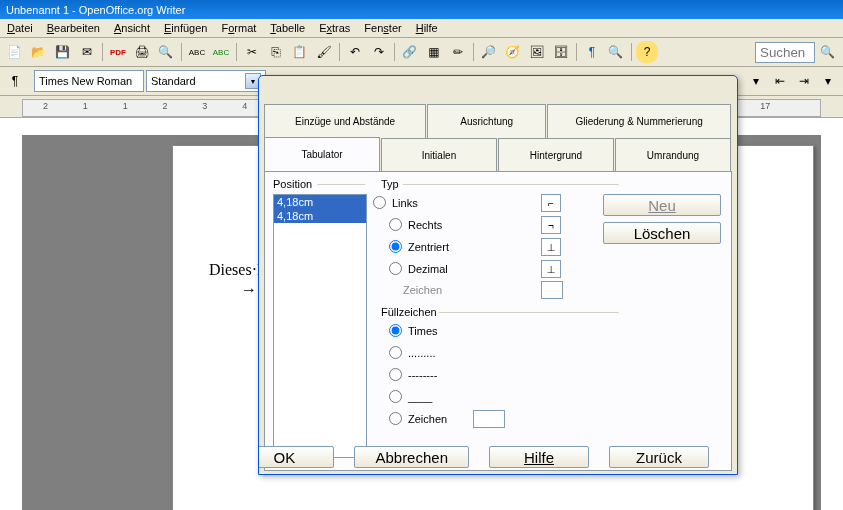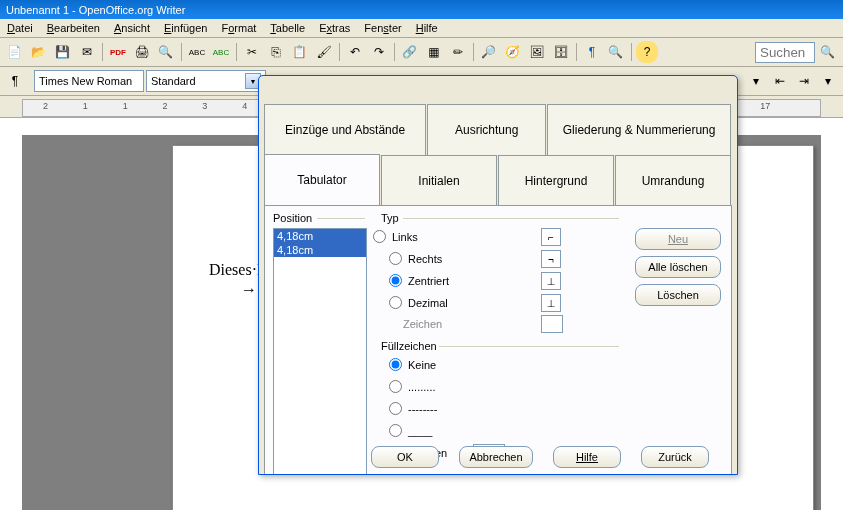--- a/index.html
+++ b/index.html
@@ -18,35 +18,35 @@
   .ruler .num{position:absolute;top:1px}
   .page-area{position:absolute;left:22px;right:22px;top:135px;bottom:0;background:#7f7f7f;overflow:hidden}
   .page{position:absolute;left:150px;top:10px;width:640px;height:800px;background:#fff;border:1px solid #888;box-shadow:2px 2px 4px rgba(0,0,0,.3)}
   .page-content{padding:115px 0 0 36px;font-family:'Times New Roman',serif;font-size:16px;color:#000;white-space:pre}
   
   .dlg{position:absolute;left:258px;top:75px;width:478px;height:398px;border:1px solid #0054e3;background:#ece9d8;box-shadow:2px 2px 6px rgba(0,0,0,.3);border-radius:5px 5px 0 0;overflow:hidden}
   .dlg-title{height:24px;background:linear-gradient(#2a8df0,#0054e3);color:#fff;font-weight:bold;font-size:12px;display:flex;align-items:center;padding:0 4px 0 8px;justify-content:space-between}
   .dlg-close{width:19px;height:18px;background:linear-gradient(#f8a084,#d64f2e);border:1px solid #fff;border-radius:2px;display:flex;align-items:center;justify-content:center;color:#fff;font-weight:bold;font-size:10px}
   .dlg-body{position:absolute;top:25px;bottom:0;left:1px;right:1px;background:#ece9d8}
   .tabs{display:flex;flex-wrap:wrap;padding:2px 4px 0 4px;gap:0}
-  .tab{border:1px solid #919b9c;border-bottom:none;padding:18px 10px;background:#f5f4ea;margin-right:1px;font-size:12px;cursor:default;position:relative;top:1px;min-width:54px;text-align:center}
+  .tab{border:1px solid #919b9c;border-bottom:none;padding:11px 10px;background:#f5f4ea;margin-right:1px;font-size:10px;cursor:default;position:relative;top:1px;min-width:54px;text-align:center}
   .tab.active{background:#fcfcfe;z-index:2;padding-bottom:3px;top:0;font-weight:normal}
   .tab-row1{display:flex;width:100%}
   .tab-row2{display:flex;width:100%}
   .tabpanel{border:1px solid #919b9c;background:#fcfcfe;margin:0 4px 4px 4px;height:298px;position:relative}
   .grp-label{position:absolute;font-size:11px;color:#000}
   .grp-line{position:absolute;height:1px;background:#d0d0bf;border-bottom:1px solid #fff}
   .listbox{border:1px solid #7f9db9;background:#fff;position:absolute;font-size:11px;overflow:hidden}
   .listbox .item{padding:1px 3px}
   .listbox .item.sel{background:#316ac5;color:#fff}
   .listbox .item.edit{background:#316ac5;color:#fff}
   .radio{position:absolute;display:flex;align-items:center;gap:6px;font-size:11px}
   .radio input{margin:0}
   .mark{position:absolute;width:18px;height:16px;border:1px solid #7f9db9;background:#fff;display:flex;align-items:center;justify-content:center;font-size:10px}
-  .btn{border:1px solid #7f9db9;background:linear-gradient(#fff,#ece9d8);border-radius:8px;height:20px;padding:0 4px;font-size:11px;display:flex;align-items:center;justify-content:center;cursor:default;min-width:72px}
+  .btn{border:1px solid #7f9db9;background:linear-gradient(#fff,#ece9d8);border-radius:2px;height:20px;padding:0 20px;font-size:15px;display:flex;align-items:center;justify-content:center;cursor:default;min-width:72px}
   .btn.small{min-width:76px;height:20px}
   .btn .u{text-decoration:underline}
   .dlg-buttons{position:absolute;bottom:6px;right:27px;display:flex;gap:20px}
   .side-btns{position:absolute;right:10px;top:22px;display:flex;flex-direction:column;gap:6px}
   .inputbox{border:1px solid #7f9db9;background:#fff;height:16px;width:40px;position:absolute}
   .ruler-container{background:#ece9d8;border-bottom:1px solid #aca899;padding-top:2px;height:19px}
 </style>
 </head>
 <body>
 
@@ -205,21 +205,21 @@
       <div class="mark" style="left:276px;top:88px">⊥</div>
 
       <div class="grp-label" style="left:138px;top:112px;color:#888">Zeichen</div>
       <div class="inputbox" style="left:276px;top:109px;width:20px"></div>
 
       <div class="grp-label" style="left:116px;top:134px">Füllzeichen</div>
       <div class="grp-line" style="left:174px;top:140px;width:180px"></div>
 
       <div class="radio" style="left:124px;top:152px">
           <input type="radio" name="fill" checked="" style="">
-          <span>Keine</span>
+          <span>Times</span>
         </div>
       <div class="radio" style="left:124px;top:174px">
           <input type="radio" name="fill" style="">
           <span>.........</span>
         </div>
       <div class="radio" style="left:124px;top:196px">
           <input type="radio" name="fill" style="">
           <span>--------</span>
         </div>
       <div class="radio" style="left:124px;top:218px">
@@ -230,23 +230,20 @@
           <input type="radio" name="fill" style="">
           <span>Zeichen</span>
         </div>
       <div class="inputbox" style="left:208px;top:238px;width:30px"></div>
 
       <div class="side-btns">
         <div class="btn small" style="color:#888">
             <span class="u" style="text-decoration:underline">Neu</span>
           </div>
         <div class="btn small">
-            <span>Alle löschen</span>
-          </div>
-        <div class="btn small">
             <span>Löschen</span>
           </div>
       </div>
     </div>
 
     <div class="dlg-buttons">
       <div class="btn" style="min-width:58px">
           <span>OK</span>
         </div>
       <div class="btn" style="min-width:64px">

